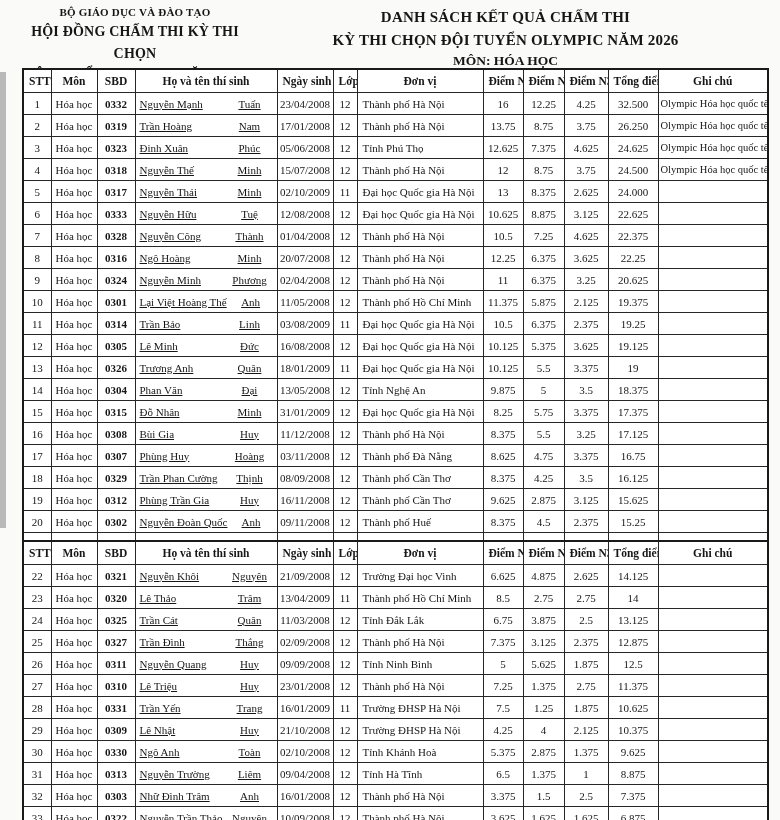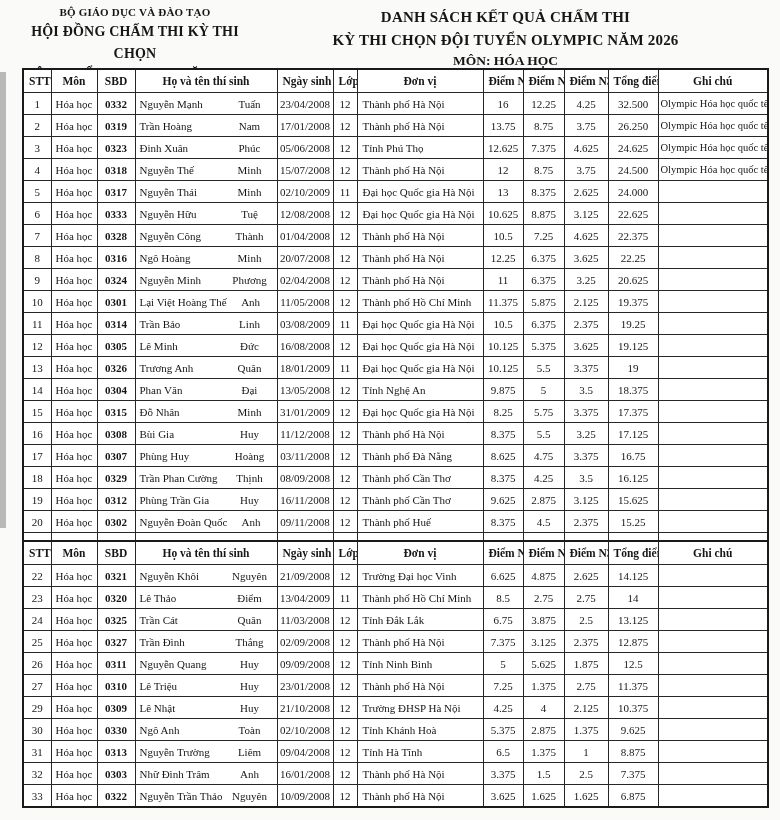--- a/index.html
+++ b/index.html
@@ -36,21 +36,21 @@
   th{
     height:22px;font-size:11.5px;font-weight:bold;text-align:center;
     padding:0 5px;overflow:hidden;white-space:nowrap;
   }
   td{
     height:21px;font-size:11px;text-align:center;vertical-align:middle;
     padding:0 2px;overflow:hidden;white-space:nowrap;
   }
   td.c-sbd{font-weight:bold;}
   td.c-name{text-align:left;padding-left:4px;}
-  .name-wrap{display:flex;width:100%;}
+  .name-wrap{display:flex;width:100%;text-decoration:underline;}
   .name-wrap .ho{flex:1;text-align:left;}
   .name-wrap .ten{width:50px;text-align:center;}
   td.c-donvi{text-align:left;padding-left:5px;}
   td.c-ghichu{font-size:10.5px;}
 </style>
 </head>
 <body>
 
 <div class="scan-edge"></div>
 
@@ -551,21 +551,21 @@
     <td class="c-tong">14.125</td>
     <td class="c-ghichu"></td>
   </tr>
       <tr>
     <td class="c-stt">23</td>
     <td class="c-mon">Hóa học</td>
     <td class="c-sbd">0320</td>
     <td class="c-name">
       <span class="name-wrap">
             <span class="ho">Lê Thảo</span>
-            <span class="ten">Điểm</span>
+            <span class="ten">Trâm</span>
           </span>
     </td>
     <td class="c-dob">13/04/2009</td>
     <td class="c-lop">11</td>
     <td class="c-donvi">Thành phố Hồ Chí Minh</td>
     <td class="c-n1">8.5</td>
     <td class="c-n2">2.75</td>
     <td class="c-n3">2.75</td>
     <td class="c-tong">14</td>
     <td class="c-ghichu"></td>
@@ -640,20 +640,39 @@
     <td class="c-dob">23/01/2008</td>
     <td class="c-lop">12</td>
     <td class="c-donvi">Thành phố Hà Nội</td>
     <td class="c-n1">7.25</td>
     <td class="c-n2">1.375</td>
     <td class="c-n3">2.75</td>
     <td class="c-tong">11.375</td>
     <td class="c-ghichu"></td>
   </tr>
       <tr>
+    <td class="c-stt">28</td>
+    <td class="c-mon">Hóa học</td>
+    <td class="c-sbd">0331</td>
+    <td class="c-name">
+      <span class="name-wrap">
+            <span class="ho">Trần Yến</span>
+            <span class="ten">Trang</span>
+          </span>
+    </td>
+    <td class="c-dob">16/01/2009</td>
+    <td class="c-lop">11</td>
+    <td class="c-donvi">Trường ĐHSP Hà Nội</td>
+    <td class="c-n1">7.5</td>
+    <td class="c-n2">1.25</td>
+    <td class="c-n3">1.875</td>
+    <td class="c-tong">10.625</td>
+    <td class="c-ghichu"></td>
+  </tr>
+      <tr>
     <td class="c-stt">29</td>
     <td class="c-mon">Hóa học</td>
     <td class="c-sbd">0309</td>
     <td class="c-name">
       <span class="name-wrap">
             <span class="ho">Lê Nhật</span>
             <span class="ten">Huy</span>
           </span>
     </td>
     <td class="c-dob">21/10/2008</td>

